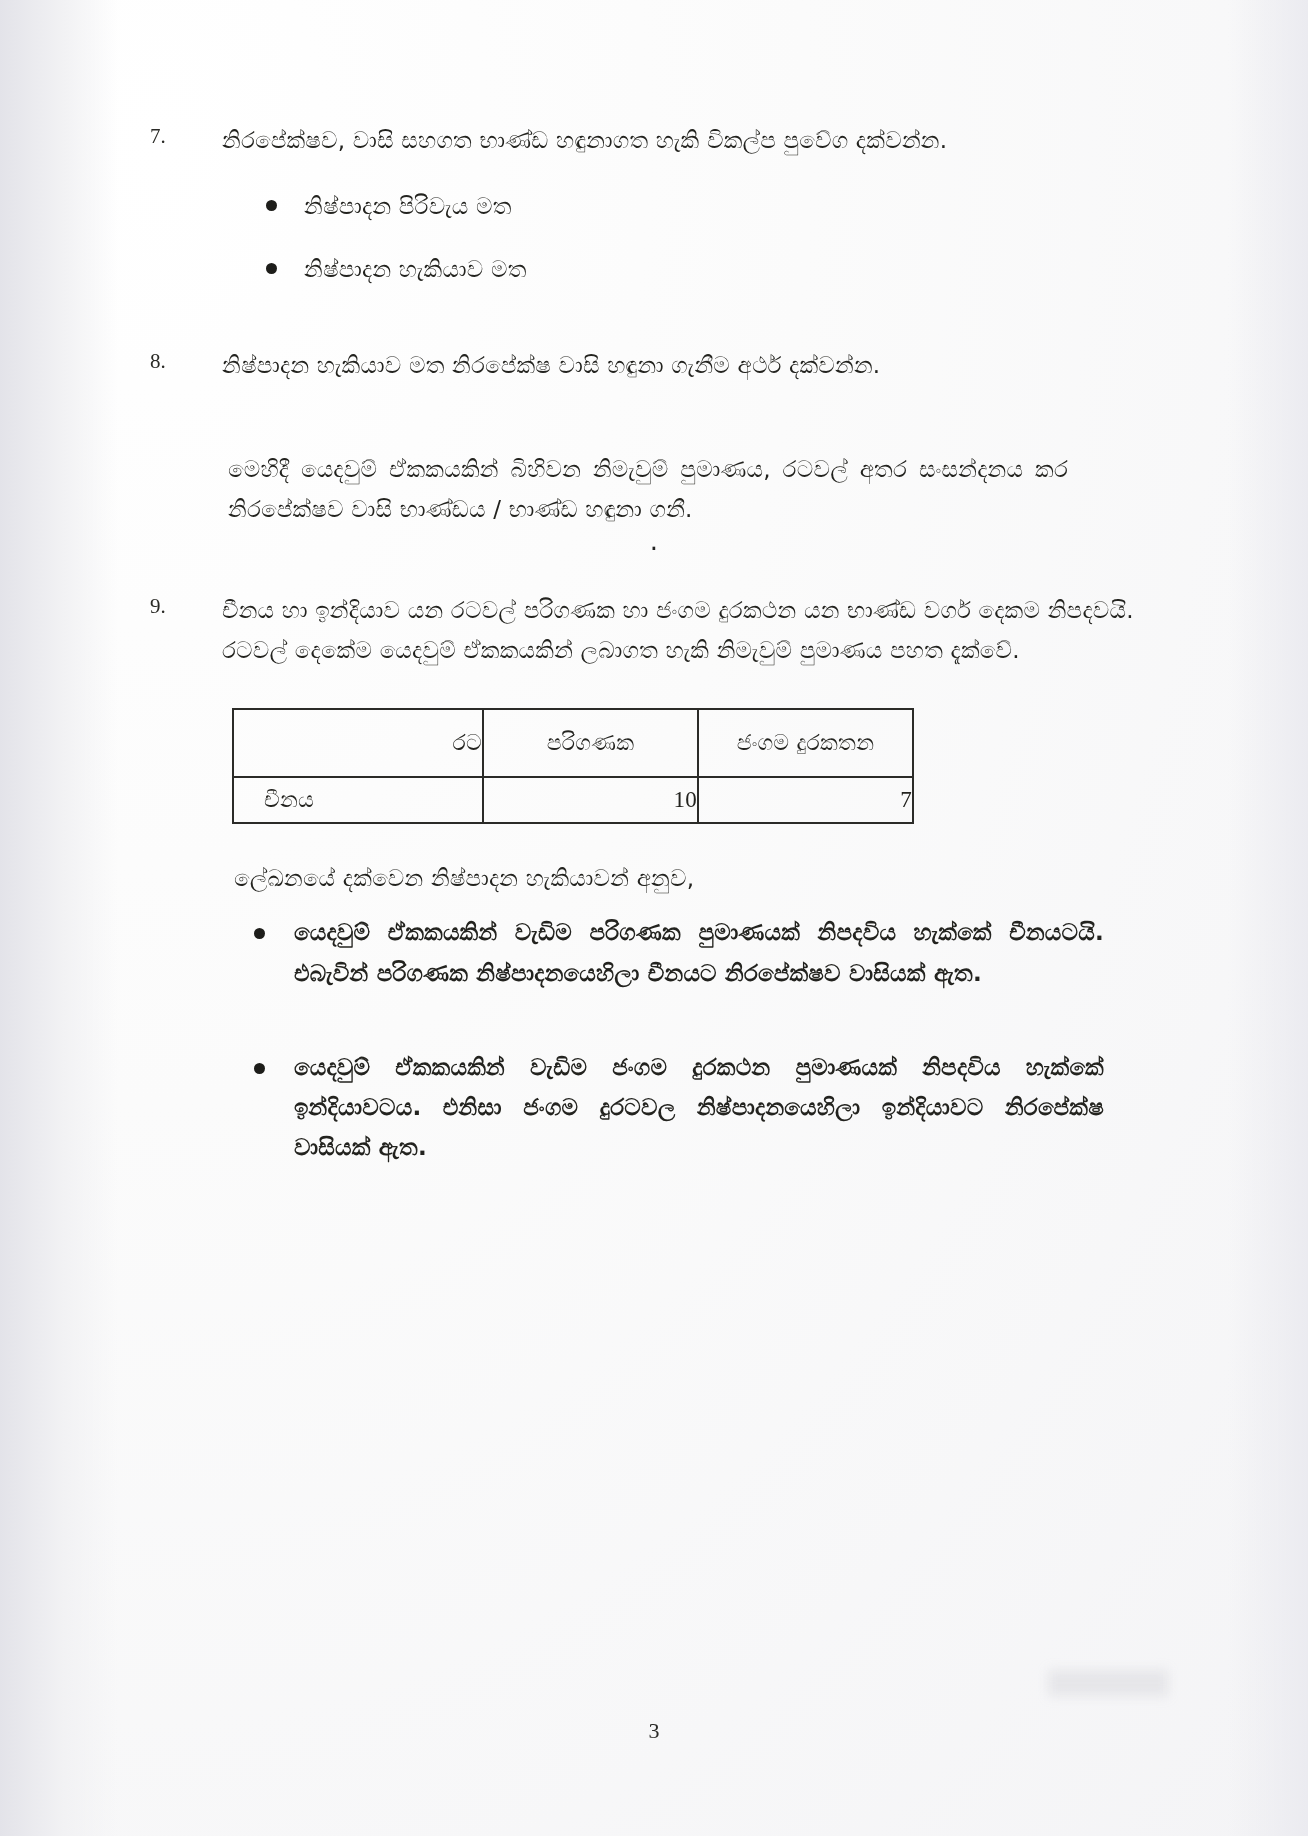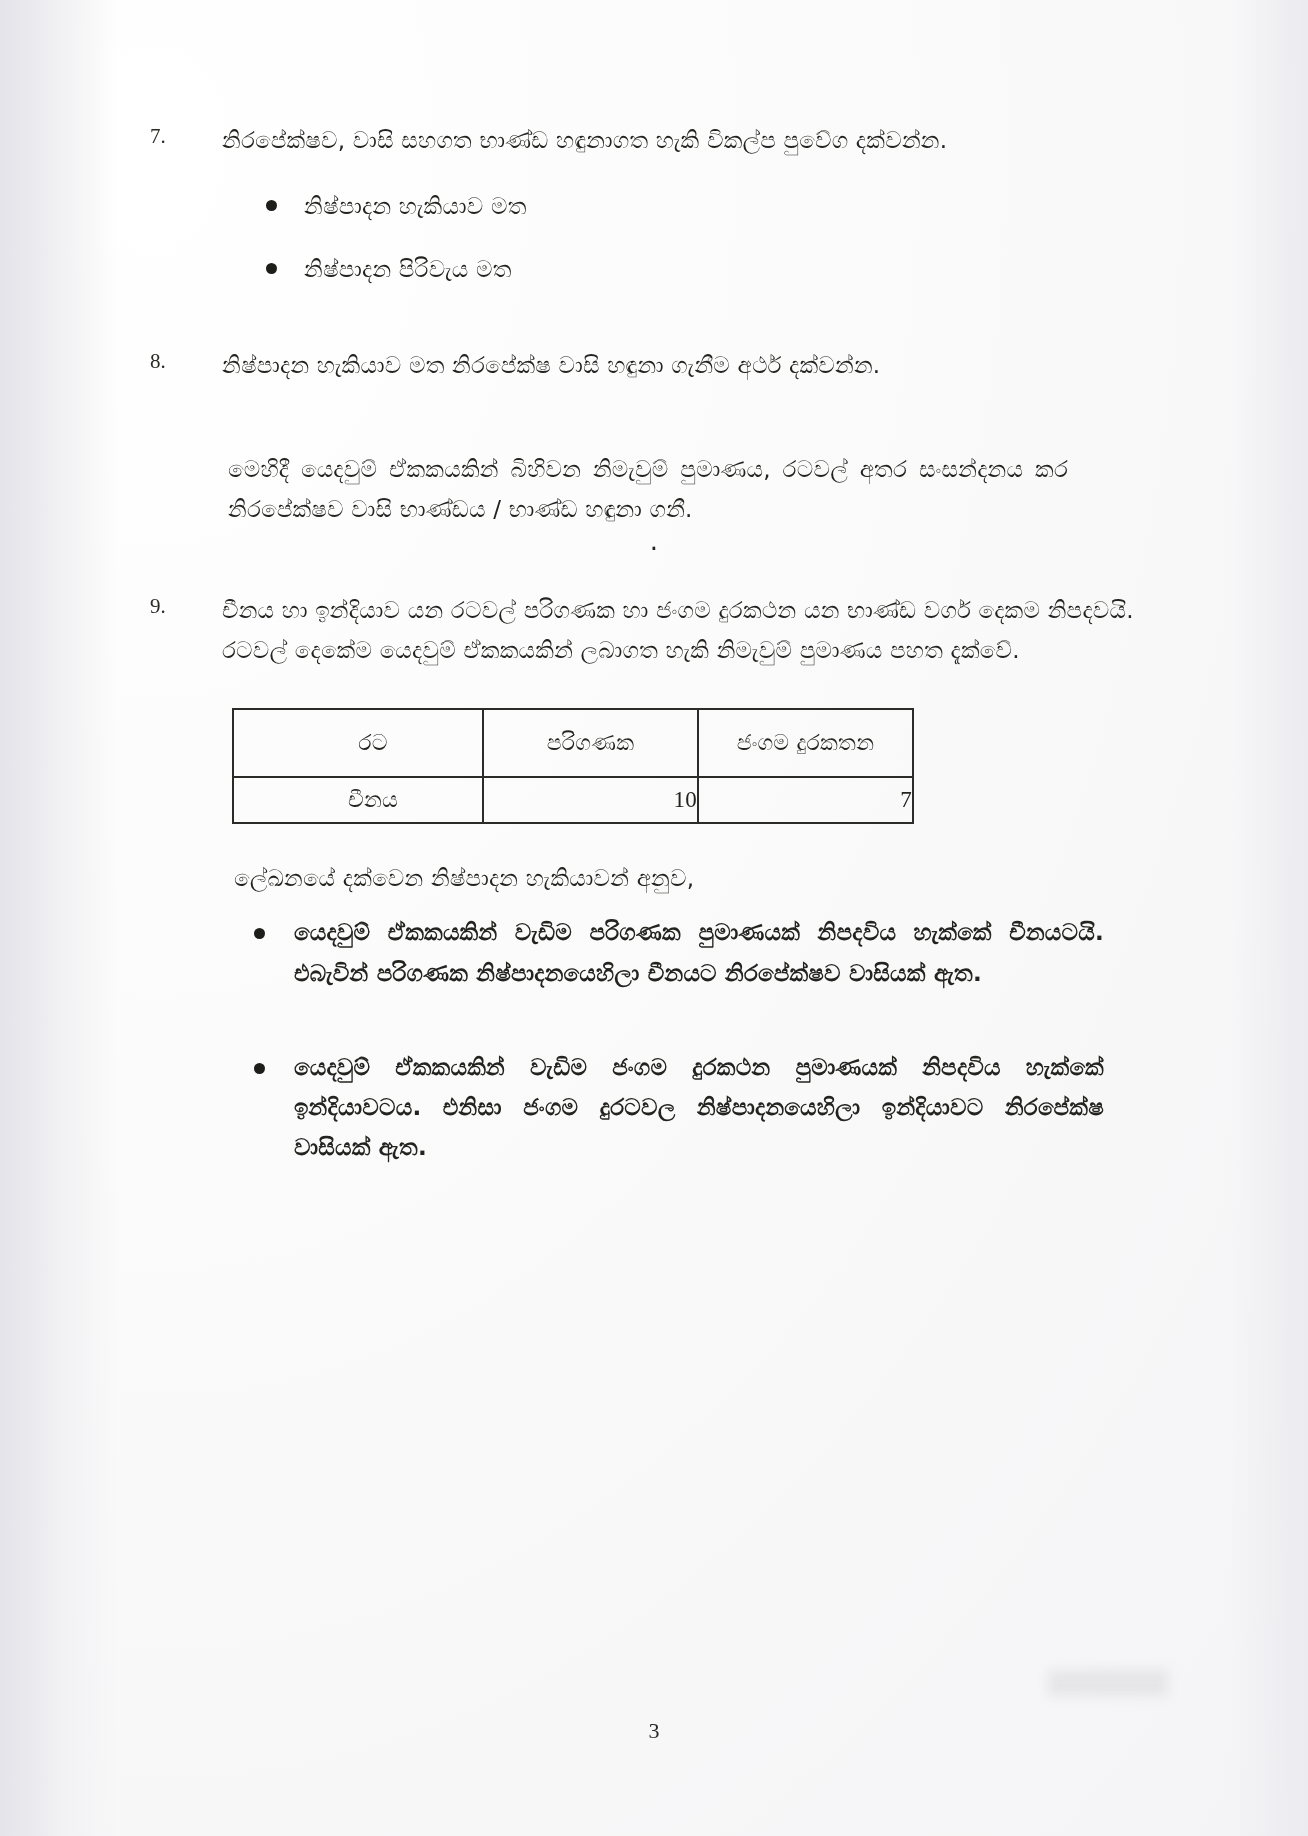--- a/index.html
+++ b/index.html
@@ -119,29 +119,29 @@
     vertical-align: middle;
     text-align: center;
     font-size: 22px;
   }
   table.data td {
     height: 44px;
     vertical-align: middle;
     font-size: 22px;
   }
   table.data td.c-country {
-    text-align: center;
+    text-align: left;
     padding-left: 30px;
   }
   table.data td.c-num {
     text-align: right;
     font-family: "Liberation Serif", serif;
     font-size: 23px;
   }
-  table.data th.h-country { width: 218px; text-align: center; padding-left: 30px; }
+  table.data th.h-country { width: 218px; text-align: right; padding-left: 30px; }
   table.data tbody tr td {
     border-top: none;
     border-bottom: none;
   }
   table.data tbody tr:last-child td {
     border-bottom: 2px solid #2b2b28;
   }
   table.data thead th {
     border-bottom: 2px solid #2b2b28;
   }
@@ -196,22 +196,22 @@
 <body>
 
 <div class="page">
   <div class="content">
 
     <div class="qrow">
       <div class="qnum">7.</div>
       <div class="qtext si">නිරපේක්ෂව, වාසි සහගත භාණ්ඩ හඳුනාගත හැකි විකල්ප පුවේග දක්වන්න.</div>
     </div>
     <ul class="bullets si">
+      <li>නිෂ්පාදන පිරිවැය මත</li>
       <li>නිෂ්පාදන හැකියාව මත</li>
-      <li>නිෂ්පාදන පිරිවැය මත</li>
     </ul>
 
     <div class="qrow" style="margin-top:56px">
       <div class="qnum">8.</div>
       <div class="qtext si">නිෂ්පාදන හැකියාව මත නිරපේක්ෂ වාසි හඳුනා ගැනීම අර්ථ දක්වන්න.</div>
     </div>
     <div class="para si" style="margin-top:64px">මෙහිදී යෙදවුම් ඒකකයකින් බිහිවන නිමැවුම් පුමාණය, රටවල් අතර සංසන්දනය කර නිරපේක්ෂව වාසි භාණ්ඩය / භාණ්ඩ හඳුනා ගනී.</div>
 
     <div class="dot-sep">·</div>
 

